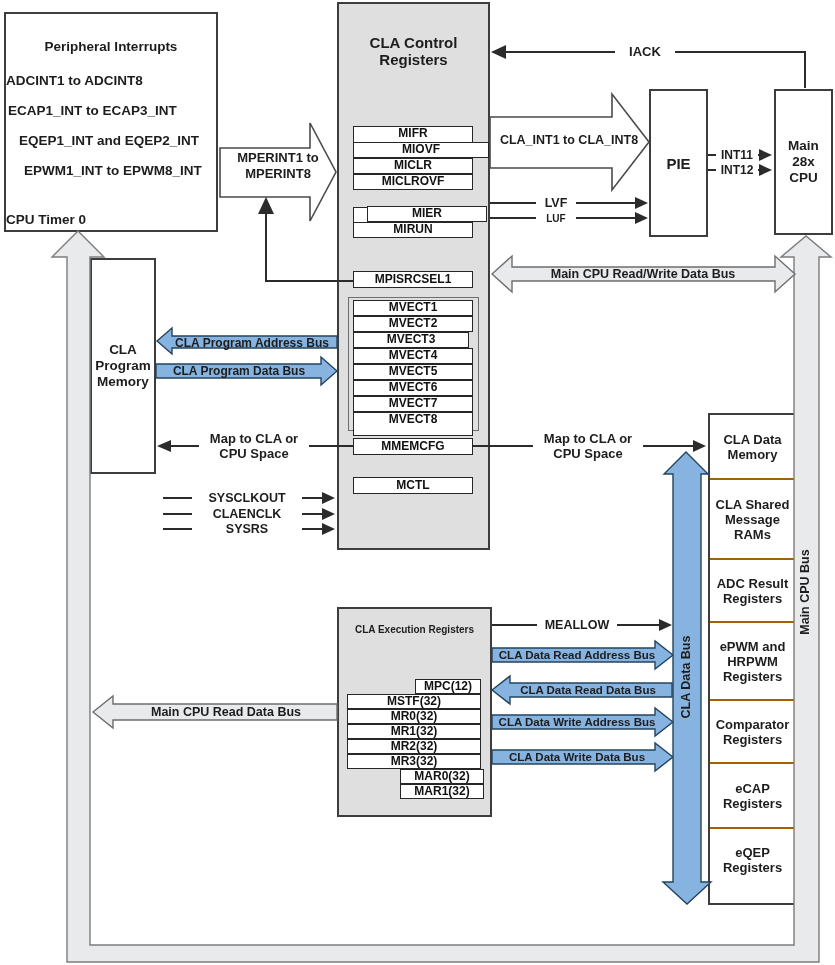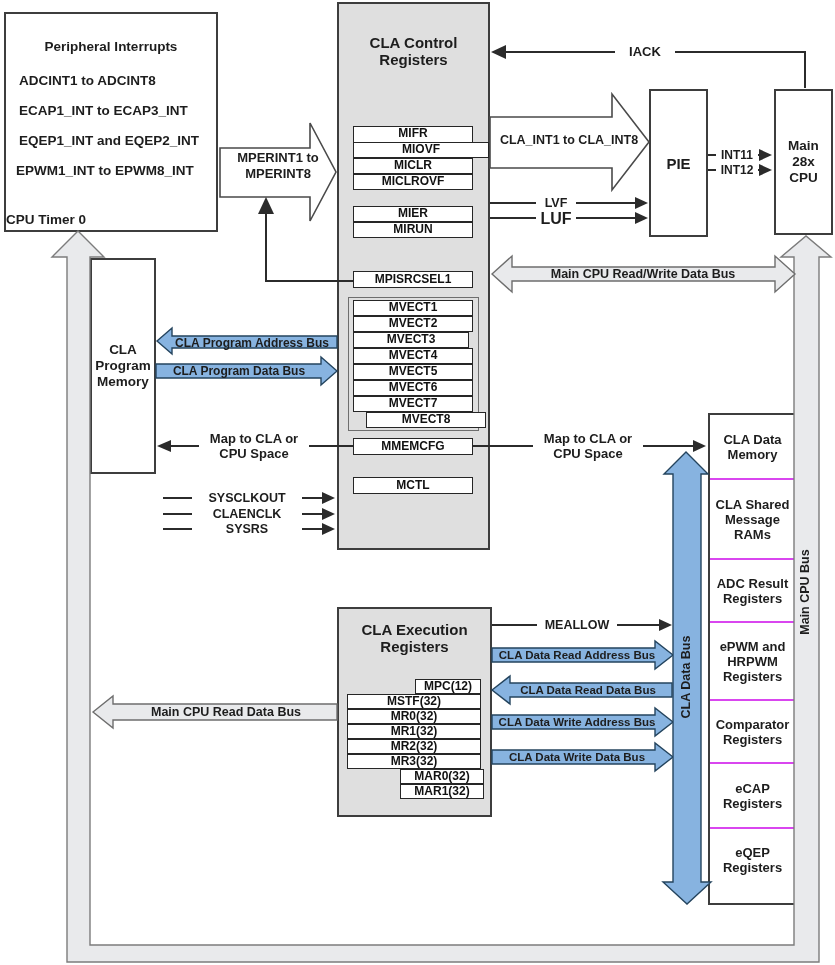--- a/index.html
+++ b/index.html
@@ -9,21 +9,21 @@
   .box{position:absolute;box-sizing:border-box;border:2px solid #3d3d3d;background:#fff;
        color:#1d1d1d;font-weight:bold;z-index:1;}
   .gbox{background:#dfdfdf;}
   .flexc{display:flex;align-items:center;justify-content:center;text-align:center;}
   .reg{position:absolute;box-sizing:border-box;border:1.5px solid #262626;background:#fff;
        text-align:center;font-size:12px;font-weight:bold;color:#111;overflow:hidden;}
   .lbl{position:absolute;font-weight:bold;color:#1d1d1d;text-align:center;z-index:3;line-height:15px;}
   .wbg{background:#fff;}
   .rot{transform:rotate(-90deg);transform-origin:center;}
   .pline{position:absolute;left:0;width:100%;box-sizing:border-box;font-size:13.5px;color:#1d1d1d;}
-  .memcol-row{box-sizing:border-box;border-top:2px solid #d946ef;display:flex;align-items:center;
+  .memcol-row{box-sizing:border-box;border-top:2px solid #a16207;display:flex;align-items:center;
        justify-content:center;text-align:center;font-size:13px;font-weight:bold;color:#1d1d1d;line-height:15px;}
   .memcol-row:first-child{border-top:none;}
 </style>
 </head>
 <body>
 
 <div id="stage">
 
   <svg id="wires" width="835" height="965" viewBox="0 0 835 965">
 
@@ -76,68 +76,68 @@
     <polygon points="673,722 655,708 655,715 492,715 492,729 655,729 655,736" fill="#87b3e0" stroke="#24445e" stroke-width="1.4"></polygon>
     <polygon points="673,757 655,743 655,750 492,750 492,764 655,764 655,771" fill="#87b3e0" stroke="#24445e" stroke-width="1.4"></polygon>
 
     <polygon points="93,712 113,696 113,704 337,704 337,720 113,720 113,728" fill="#e9eaec" stroke="#6e6e6e" stroke-width="1.4"></polygon>
 
     <polygon points="686,452 664,474 673,474 673,882 663,882 687,904 711,882 701,882 701,474 708,474" fill="#87b3e0" stroke="#24445e" stroke-width="1.4"></polygon>
   </svg>
 
   <div class="box" style="left:4px;top:12px;width:214px;height:220px;">
     <div class="pline" style="position:absolute;top:25px;text-align:center;">Peripheral Interrupts</div>
-    <div class="pline" style="position:absolute;top:59px;padding-left:13px;">ADCINT1 to ADCINT8</div>
-    <div class="pline" style="position:absolute;top:89px;padding-left:13px;">ECAP1_INT to ECAP3_INT</div>
+    <div class="pline" style="position:absolute;top:59px;">ADCINT1 to ADCINT8</div>
+    <div class="pline" style="position:absolute;top:89px;padding-left:2px;">ECAP1_INT to ECAP3_INT</div>
     <div class="pline" style="position:absolute;top:119px;padding-left:13px;">EQEP1_INT and EQEP2_INT</div>
-    <div class="pline" style="position:absolute;top:149px;padding-left:10px;">EPWM1_INT to EPWM8_INT</div>
+    <div class="pline" style="position:absolute;top:149px;padding-left:18px;">EPWM1_INT to EPWM8_INT</div>
     <div class="pline" style="position:absolute;top:198px;text-align:left;">CPU Timer 0</div>
   </div>
 
   <div class="box gbox" style="left:337px;top:2px;width:153px;height:548px;">
     <div style="position:absolute;top:30px;left:0;width:100%;text-align:center;font-size:15px;line-height:17px;">
       <div style="width:112px;margin:0 auto;">CLA Control Registers</div>
     </div>
     <div class="reg" style="left:14px;top:122px;width:120px;height:24px;line-height:13px;">MIFR</div>
     <div class="reg" style="left:14px;top:138px;width:136px;height:16px;line-height:13px;">MIOVF</div>
     <div class="reg" style="left:14px;top:154px;width:120px;height:16px;line-height:13px;">MICLR</div>
     <div class="reg" style="left:14px;top:170px;width:120px;height:16px;line-height:13px;">MICLROVF</div>
     <div class="reg" style="left:14px;top:186px;width:120px;height:16px;line-height:13px;margin-top:17px;">MIFRC</div>
-    <div class="reg" style="left:14px;top:202px;width:120px;height:16px;line-height:13px;">MIER</div>
+    <div class="reg" style="left:28px;top:202px;width:120px;height:16px;line-height:13px;">MIER</div>
     <div class="reg" style="left:14px;top:218px;width:120px;height:16px;line-height:13px;">MIRUN</div>
 
     <div class="reg" style="left:14px;top:267px;width:120px;height:17px;line-height:14px;">MPISRCSEL1</div>
 
     <div style="position:absolute;left:9px;top:293px;width:131px;height:134px;box-sizing:border-box;border:1px solid #6e6e6e;">
       <div class="reg" style="left:4px;top:2px;width:120px;height:16px;line-height:13px;">MVECT1</div>
       <div class="reg" style="left:4px;top:18px;width:120px;height:16px;line-height:13px;">MVECT2</div>
       <div class="reg" style="left:4px;top:34px;width:116px;height:16px;line-height:13px;">MVECT3</div>
       <div class="reg" style="left:4px;top:50px;width:120px;height:16px;line-height:13px;">MVECT4</div>
       <div class="reg" style="left:4px;top:66px;width:120px;height:16px;line-height:13px;">MVECT5</div>
       <div class="reg" style="left:4px;top:82px;width:120px;height:16px;line-height:13px;">MVECT6</div>
       <div class="reg" style="left:4px;top:98px;width:120px;height:16px;line-height:13px;">MVECT7</div>
-      <div class="reg" style="left:17px;top:114px;width:120px;height:16px;line-height:13px;">MVECT8</div>
+      <div class="reg" style="left:4px;top:114px;width:120px;height:24px;line-height:13px;">MVECT8</div>
     </div>
 
     <div class="reg" style="left:14px;top:434px;width:120px;height:17px;line-height:14px;">MMEMCFG</div>
     <div class="reg" style="left:14px;top:473px;width:120px;height:17px;line-height:14px;">MCTL</div>
   </div>
 
   <div class="box flexc" style="left:649px;top:89px;width:59px;height:148px;font-size:15px;">PIE</div>
 
   <div class="box flexc" style="left:774px;top:89px;width:59px;height:146px;font-size:13.5px;line-height:16px;justify-content:center;">
     <div style="width:40px;">Main 28x CPU</div>
   </div>
 
   <div class="box flexc" style="left:90px;top:258px;width:66px;height:216px;font-size:13.5px;line-height:16px;">
     <div style="width:58px;">CLA Program Memory</div>
   </div>
 
   <div class="box gbox" style="left:337px;top:607px;width:155px;height:210px;">
-    <div style="position:absolute;top:12px;left:0;width:100%;text-align:center;font-size:15px;line-height:17px;">
+    <div style="position:absolute;top:12px;left:0;width:100%;text-align:center;font-size:10px;line-height:17px;">
       <div style="width:122px;margin:0 auto;">CLA Execution Registers</div>
     </div>
     <div class="reg" style="left:76px;top:70px;width:66px;height:15px;line-height:12px;">MPC(12)</div>
     <div class="reg" style="left:8px;top:85px;width:134px;height:15px;line-height:12px;">MSTF(32)</div>
     <div class="reg" style="left:8px;top:100px;width:134px;height:15px;line-height:12px;">MR0(32)</div>
     <div class="reg" style="left:8px;top:115px;width:134px;height:15px;line-height:12px;">MR1(32)</div>
     <div class="reg" style="left:8px;top:130px;width:134px;height:15px;line-height:12px;">MR2(32)</div>
     <div class="reg" style="left:8px;top:145px;width:134px;height:15px;line-height:12px;">MR3(32)</div>
     <div class="reg" style="left:61px;top:160px;width:84px;height:15px;line-height:12px;">MAR0(32)</div>
     <div class="reg" style="left:61px;top:175px;width:84px;height:15px;line-height:12px;">MAR1(32)</div>
@@ -153,21 +153,21 @@
     <div class="memcol-row" style="height:64px;">eQEP Registers</div>
   </div>
 
   <div class="lbl" style="left:236px;top:150px;width:84px;font-size:13px;line-height:15.5px;">MPERINT1 to MPERINT8</div>
 
   <div class="lbl wbg" style="left:615px;top:44px;width:60px;font-size:13px;">IACK</div>
 
   <div class="lbl" style="left:488px;top:133px;width:162px;font-size:12.5px;">CLA_INT1 to CLA_INT8</div>
 
   <div class="lbl wbg" style="left:536px;top:196px;width:40px;font-size:12.5px;">LVF</div>
-  <div class="lbl wbg" style="left:536px;top:211px;width:40px;font-size:16px;">LUF</div>
+  <div class="lbl wbg" style="left:536px;top:211px;width:40px;font-size:10px;">LUF</div>
 
   <div class="lbl wbg" style="left:716px;top:148px;width:42px;font-size:12px;">INT11</div>
   <div class="lbl wbg" style="left:716px;top:163px;width:42px;font-size:12px;">INT12</div>
 
   <div class="lbl" style="left:523px;top:267px;width:240px;font-size:12.5px;">Main CPU Read/Write Data Bus</div>
 
   <div class="lbl" style="left:172px;top:336px;width:160px;font-size:12px;">CLA Program Address Bus</div>
   <div class="lbl" style="left:159px;top:364px;width:160px;font-size:12px;">CLA Program Data Bus</div>
 
   <div class="lbl wbg" style="left:199px;top:431px;width:110px;font-size:13px;">Map to CLA or CPU Space</div>

